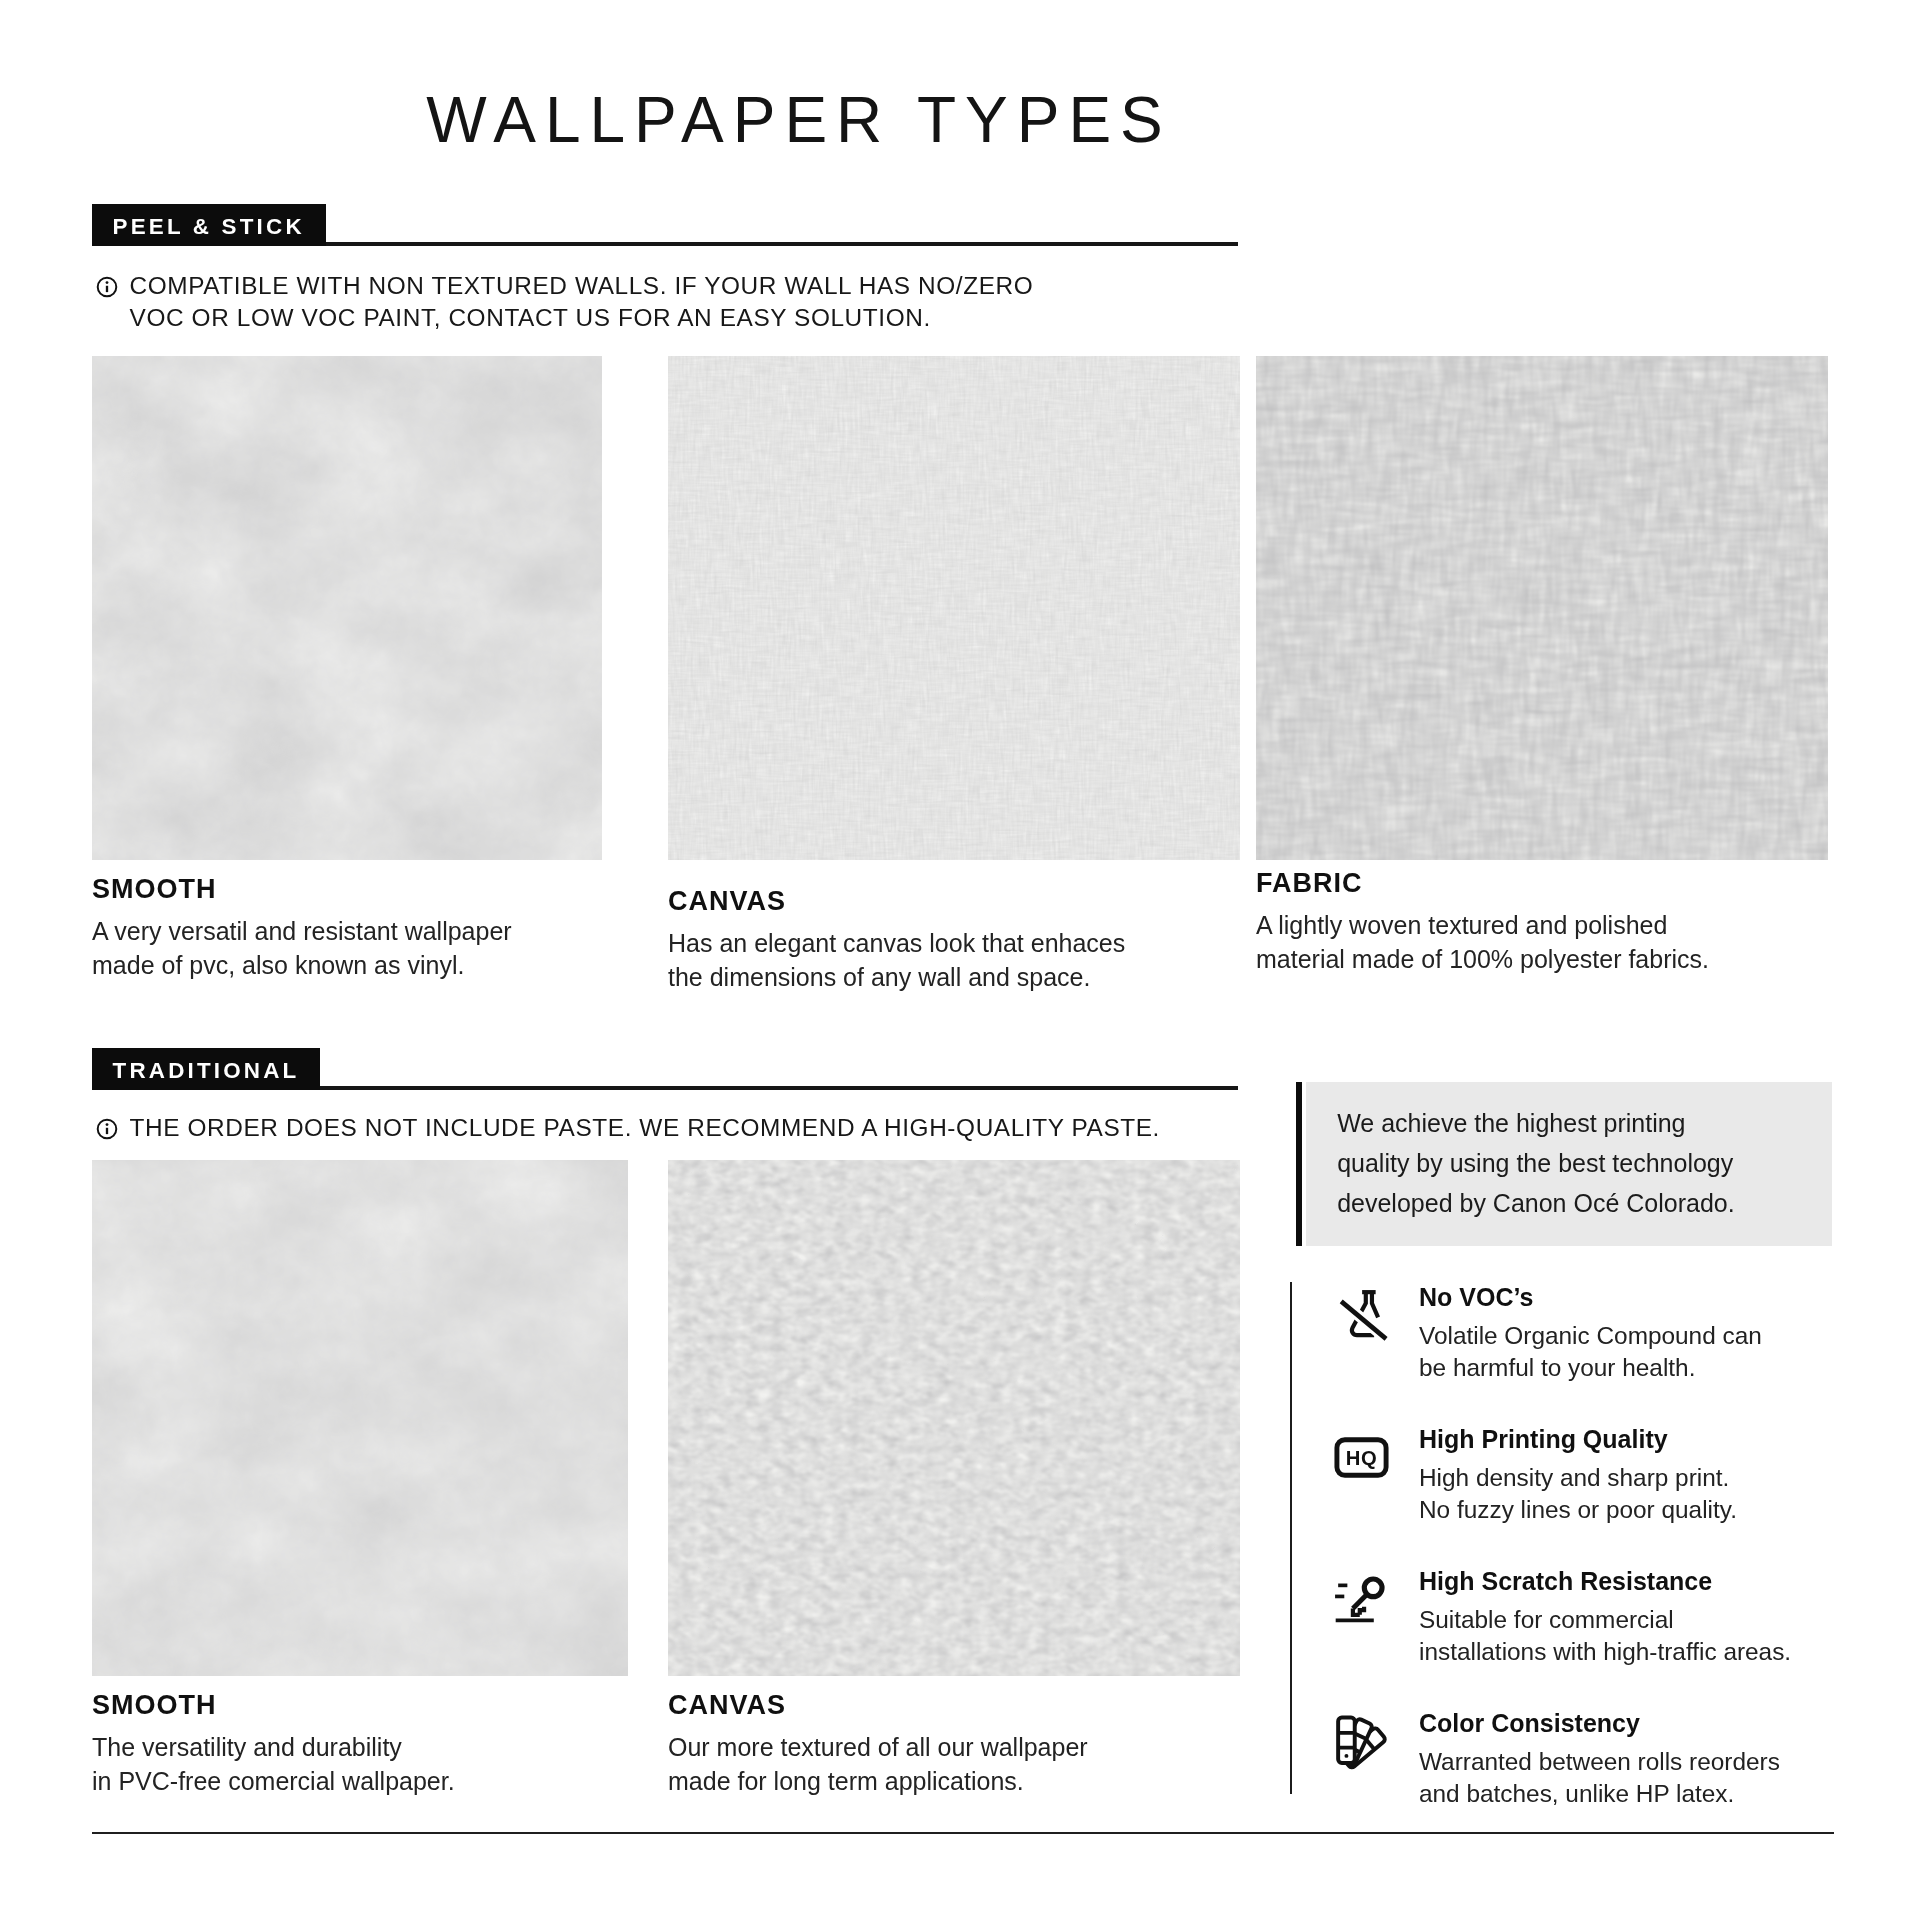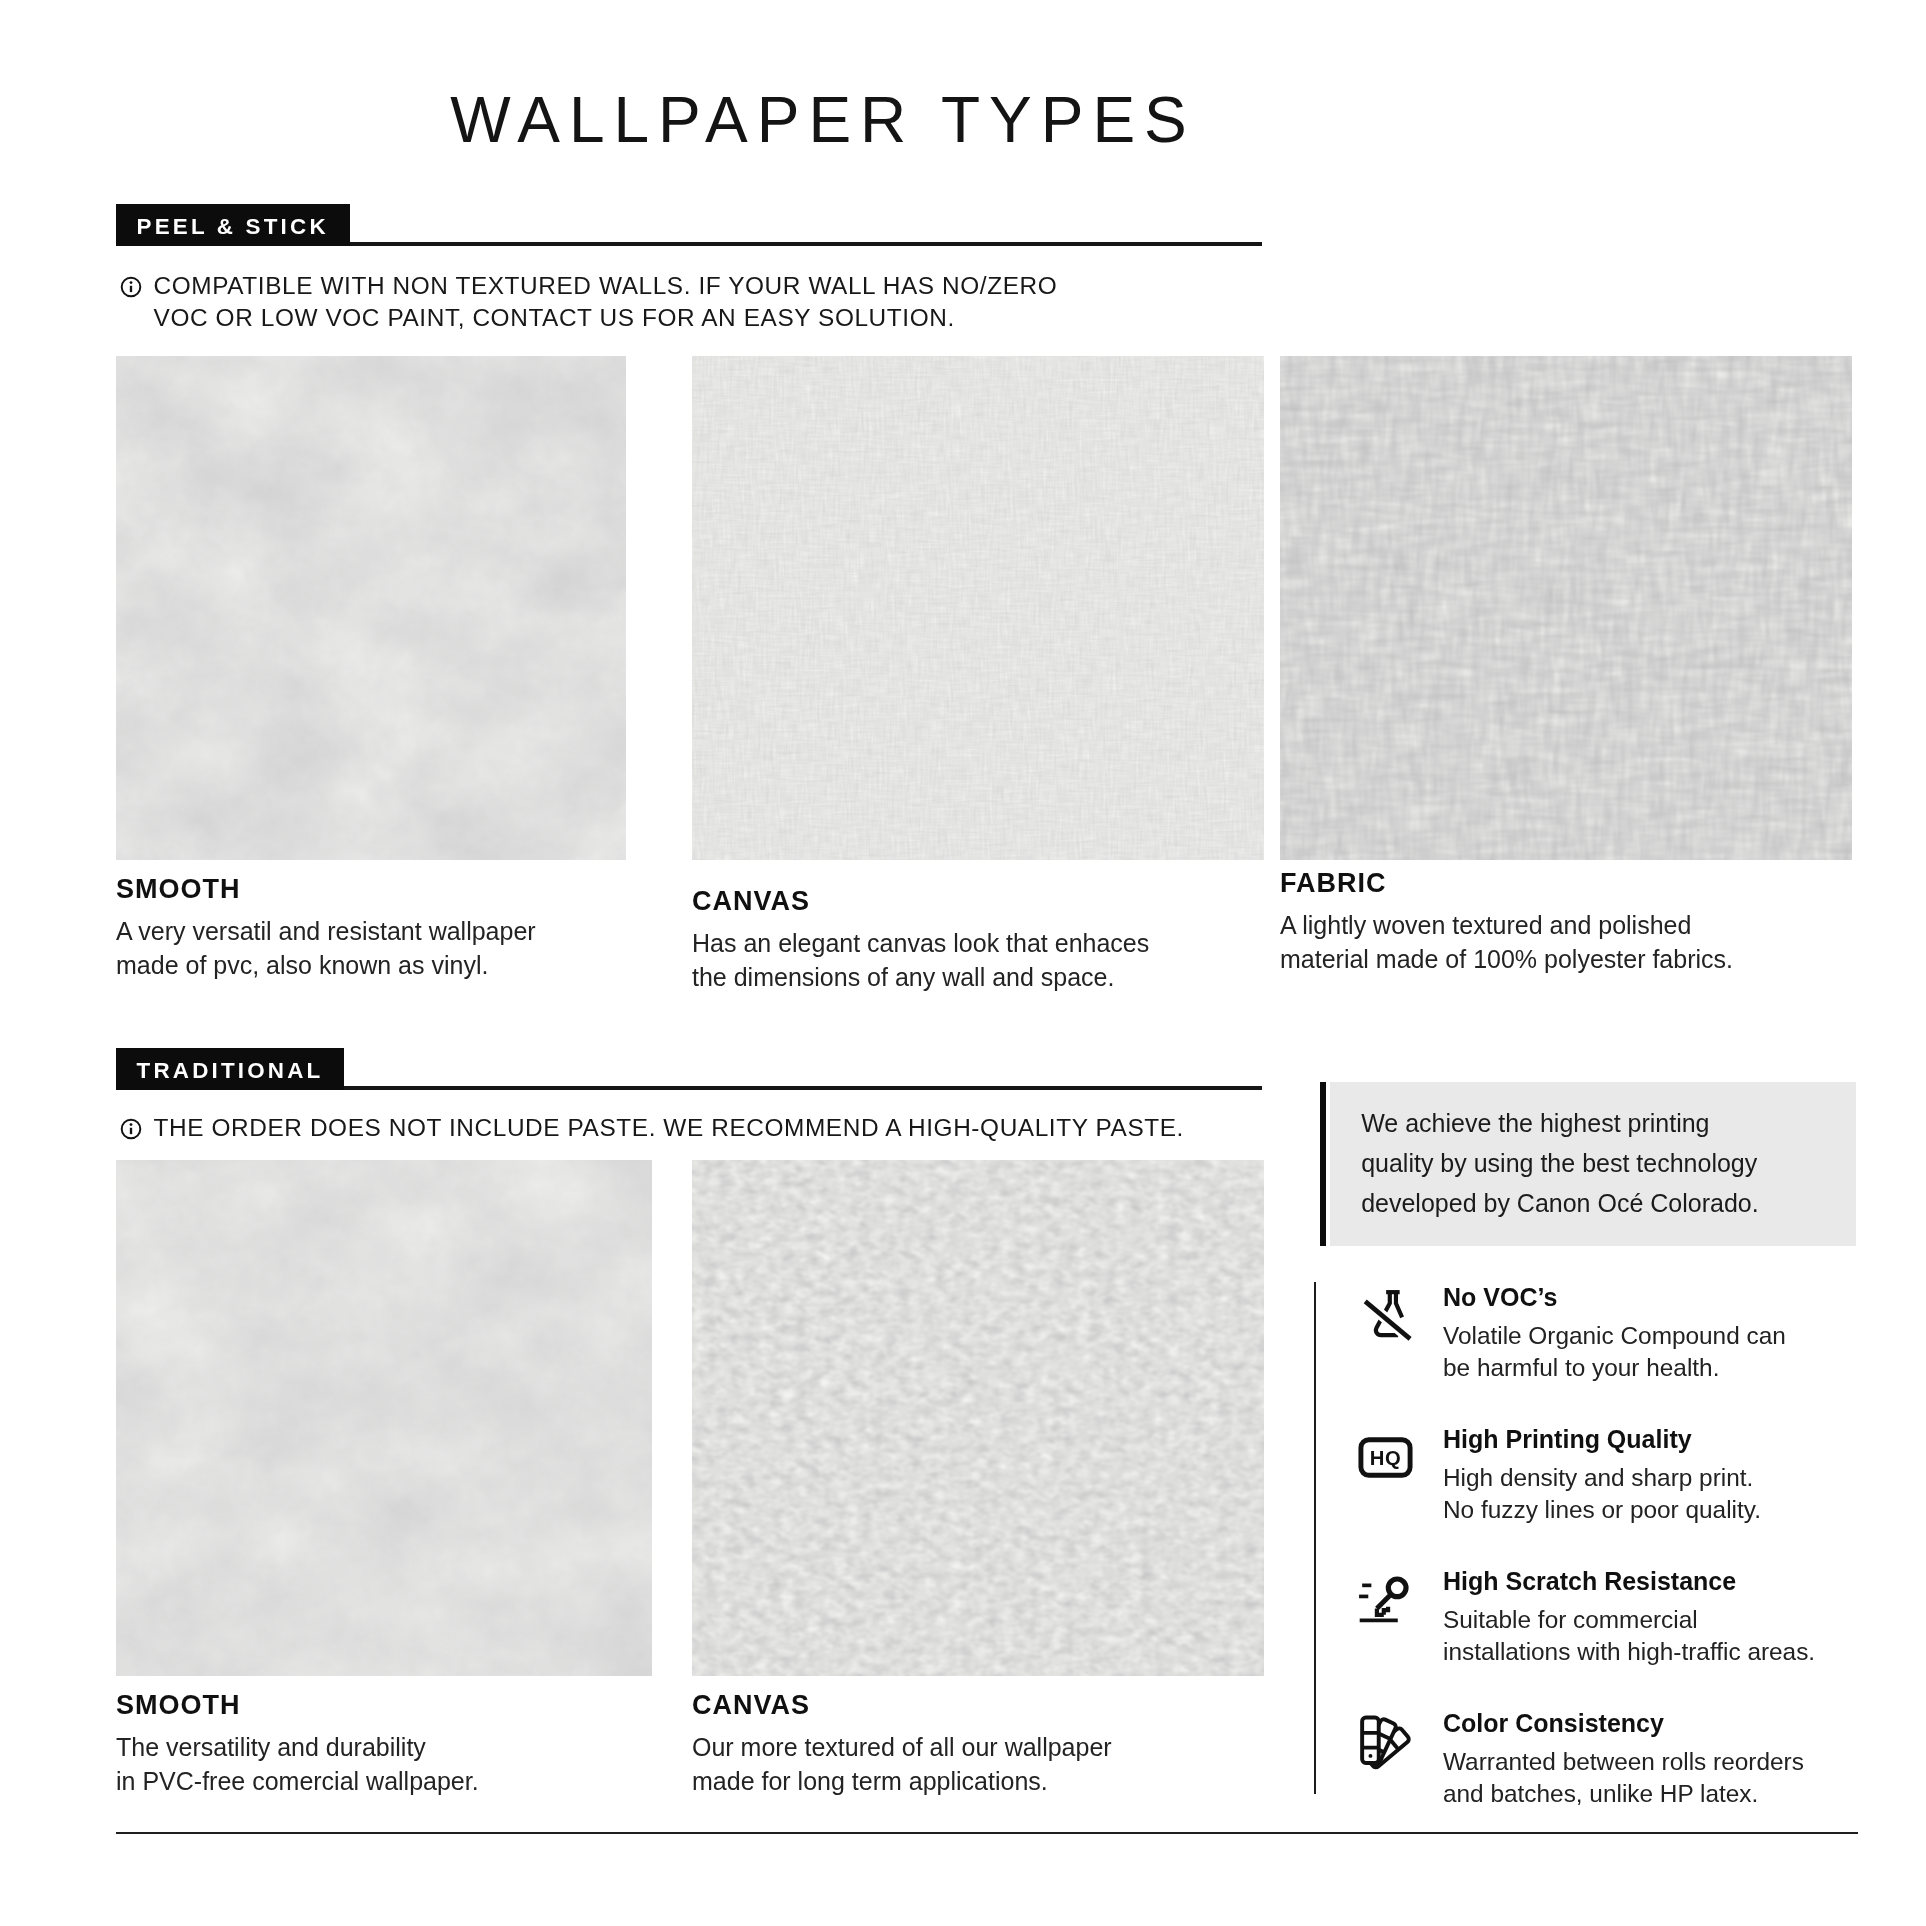--- a/index.html
+++ b/index.html
@@ -1,19 +1,19 @@
 <!DOCTYPE html>
 <html style="font-size:10.3px"><head>
 <meta charset="utf-8">
 <style>
   * { box-sizing: border-box; margin: 0; padding: 0; }
   html, body { margin: 0; background: #ffffff; }
   #canvas {
     width: 1926px; height: 1926px; background: #ffffff;
-    overflow: hidden; position: relative; padding-left: 24px;
+    overflow: hidden; position: relative;
   }
   #page {
     width: 963px; height: 963px; position: relative;
     transform: scale(2); transform-origin: top left;
     font-family: "Liberation Sans", sans-serif;
     color: #111; background: #fff;
   }
   .abs { position: absolute; }
 
   .title {

